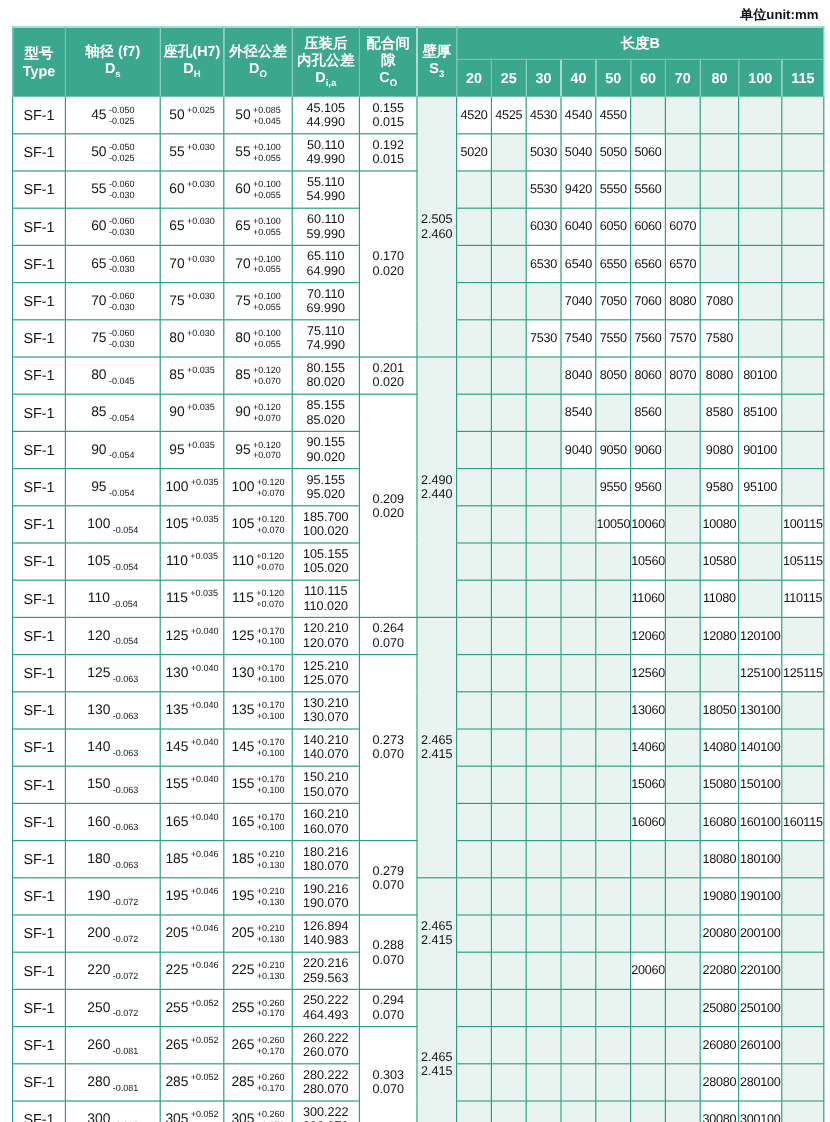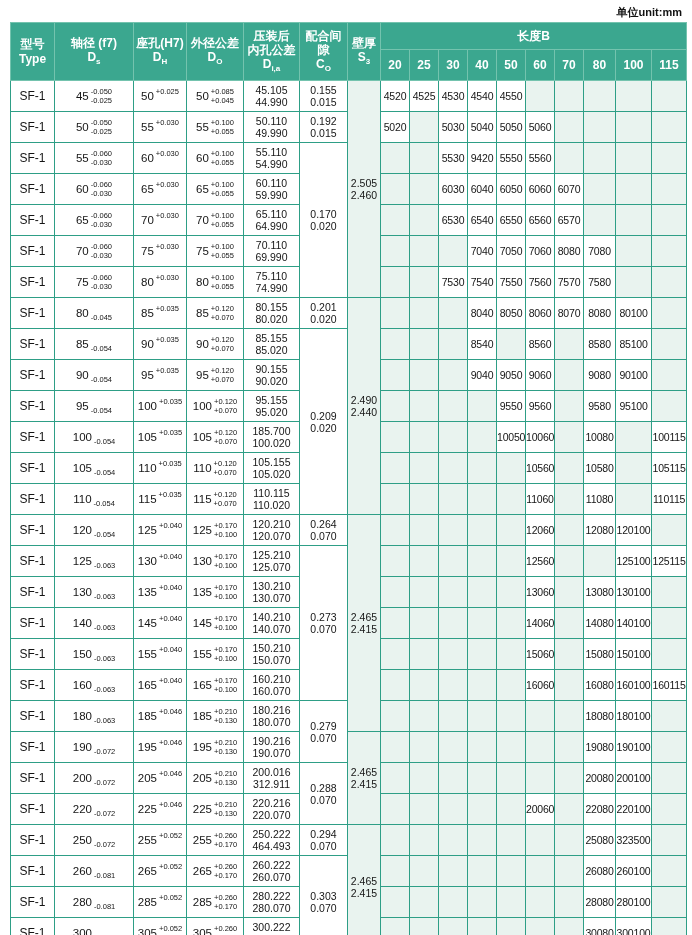--- a/index.html
+++ b/index.html
@@ -873,21 +873,21 @@
           <div>130.210</div>
           <div>130.070</div>
         </td>
         <td class="len tint"></td>
         <td class="len tint"></td>
         <td class="len tint"></td>
         <td class="len tint"></td>
         <td class="len tint"></td>
         <td class="len">13060</td>
         <td class="len tint"></td>
-        <td class="len">13080</td>
+        <td class="len">18050</td>
         <td class="len">130100</td>
         <td class="len tint"></td>
       </tr>
       <tr>
         <td class="typec">SF-1</td>
         <td>
           <div class="dim">
             <span class="num">140</span>
             <span class="tol">
               <i>&nbsp;</i>
@@ -1135,22 +1135,22 @@
         <td>
           <div class="dim">
             <span class="num">205</span>
             <span class="tol">
               <i>+0.210</i>
               <i>+0.130</i>
             </span>
           </div>
         </td>
         <td class="pair">
-          <div>200.016</div>
-          <div>312.911</div>
+          <div>126.894</div>
+          <div>140.983</div>
         </td>
         <td class="pair" rowspan="2">
           <div>0.288</div>
           <div>0.070</div>
         </td>
         <td class="len tint"></td>
         <td class="len tint"></td>
         <td class="len tint"></td>
         <td class="len tint"></td>
         <td class="len tint"></td>
@@ -1184,21 +1184,21 @@
           <div class="dim">
             <span class="num">225</span>
             <span class="tol">
               <i>+0.210</i>
               <i>+0.130</i>
             </span>
           </div>
         </td>
         <td class="pair">
           <div>220.216</div>
-          <div>220.070</div>
+          <div>259.563</div>
         </td>
         <td class="len tint"></td>
         <td class="len tint"></td>
         <td class="len tint"></td>
         <td class="len tint"></td>
         <td class="len tint"></td>
         <td class="len">20060</td>
         <td class="len tint"></td>
         <td class="len">22080</td>
         <td class="len">220100</td>
@@ -1246,21 +1246,21 @@
           <div>2.415</div>
         </td>
         <td class="len tint"></td>
         <td class="len tint"></td>
         <td class="len tint"></td>
         <td class="len tint"></td>
         <td class="len tint"></td>
         <td class="len tint"></td>
         <td class="len tint"></td>
         <td class="len">25080</td>
-        <td class="len">323500</td>
+        <td class="len">250100</td>
         <td class="len tint"></td>
       </tr>
       <tr>
         <td class="typec">SF-1</td>
         <td>
           <div class="dim">
             <span class="num">260</span>
             <span class="tol">
               <i>&nbsp;</i>
               <i>-0.081</i>

